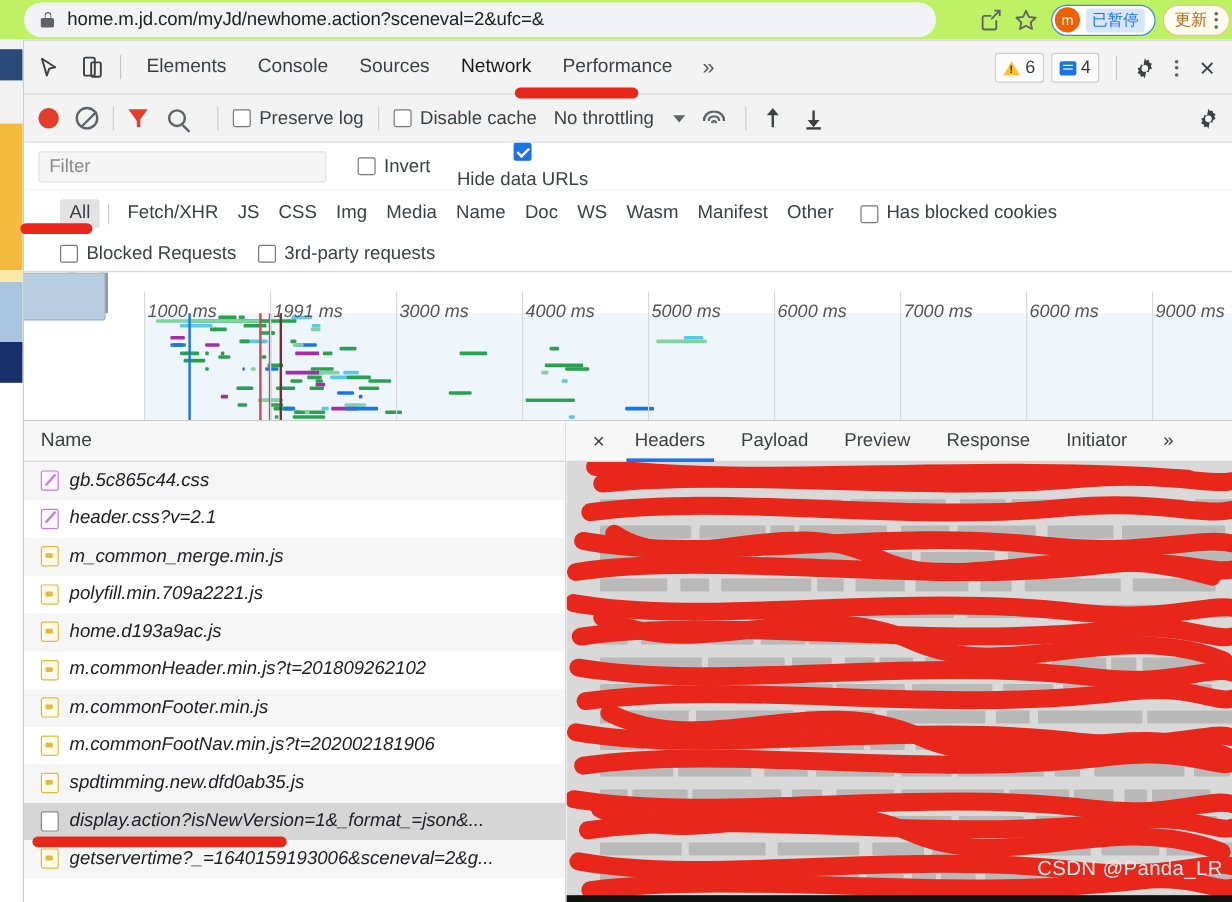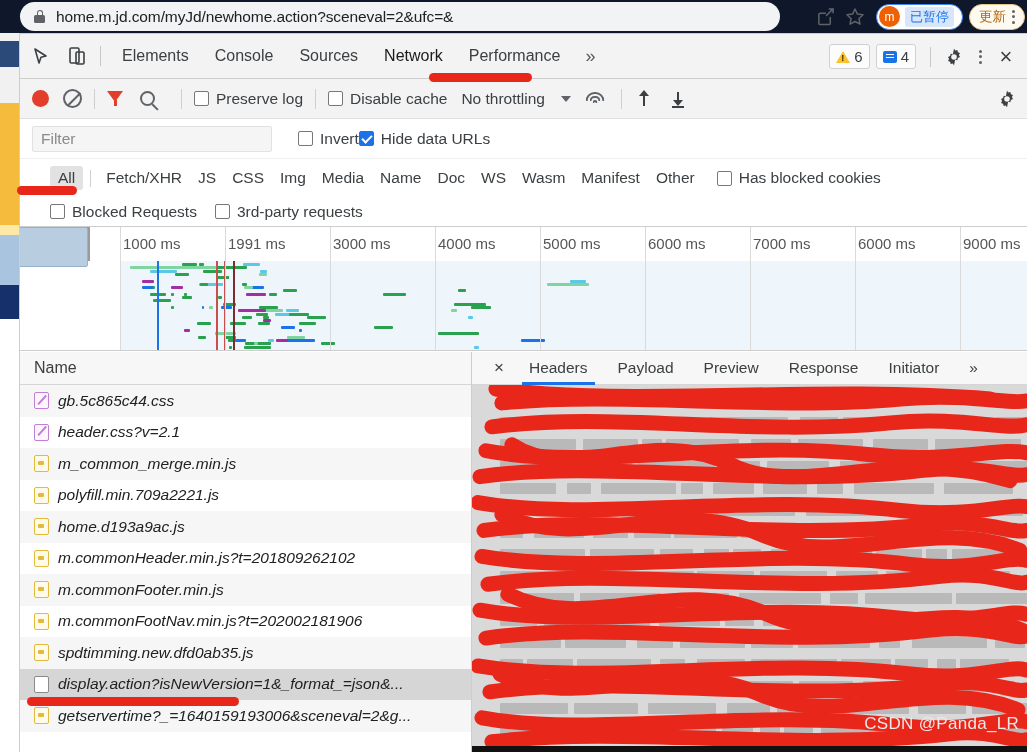--- a/index.html
+++ b/index.html
@@ -7,21 +7,21 @@
     width: 1027px; height: 752px;
     overflow: hidden;
     font-family: "Liberation Sans", sans-serif;
     background: #ffffff;
   }
 
   
   #browser-bar {
     position: absolute; left: 0; top: 0;
     width: 1027px; height: 33px;
-    background: #0f172a;
+    background: #bef264;
     display: flex; align-items: center;
   }
   #omnibox {
     position: absolute; left: 20px; top: 2px;
     width: 760px; height: 29px;
     background: #f1f3f4;
     border-radius: 15px;
     display: flex; align-items: center;
     padding-left: 14px;
   }
@@ -240,21 +240,21 @@
 
   
   #overview {
     position: relative;
     height: 124px;
     background: #ffffff;
     border-bottom: 1px solid #cdcdcd;
     overflow: hidden;
   }
   #ov-ruler {
-    position: absolute; left: 0; top: 0; right: 0; height: 34px;
+    position: absolute; left: 0; top: 16px; right: 0; height: 34px; font-style: italic;
   }
   .ov-tick {
     position: absolute; top: 0; height: 124px;
     border-left: 1px solid #dadada;
   }
   .ov-tick .lbl {
     position: absolute; right: 4px; top: 8px;
     font-size: 15px; color: #555;
     white-space: nowrap;
   }
@@ -522,21 +522,21 @@
       </span>
     </div>
   </div>
 
   <div id="filter-row">
     <input id="filter-input" placeholder="Filter" style="">
     <div class="cb-wrap" style="margin-left:26px;">
       <span class="cbx"></span>
       <span class="tb-label">Invert</span>
     </div>
-    <div class="cb-wrap" style="">
+    <div class="cb-wrap" style="margin-left:22px;flex-direction:column;">
       <span class="cbx checked"></span>
       <span class="tb-label">Hide data URLs</span>
     </div>
   </div>
 
   <div id="type-row">
     <span class="type-chip active">All</span>
     <span class="type-sep"></span>
     <span class="type-chip">Fetch/XHR</span>
     <span class="type-chip">JS</span>

